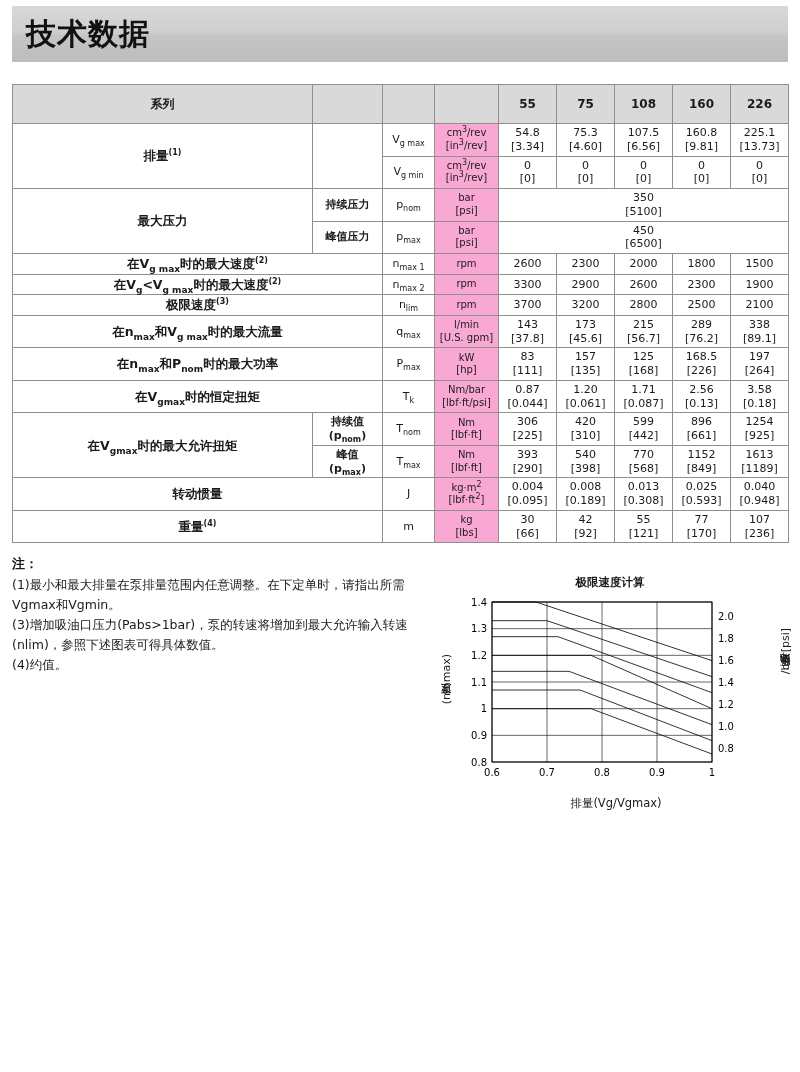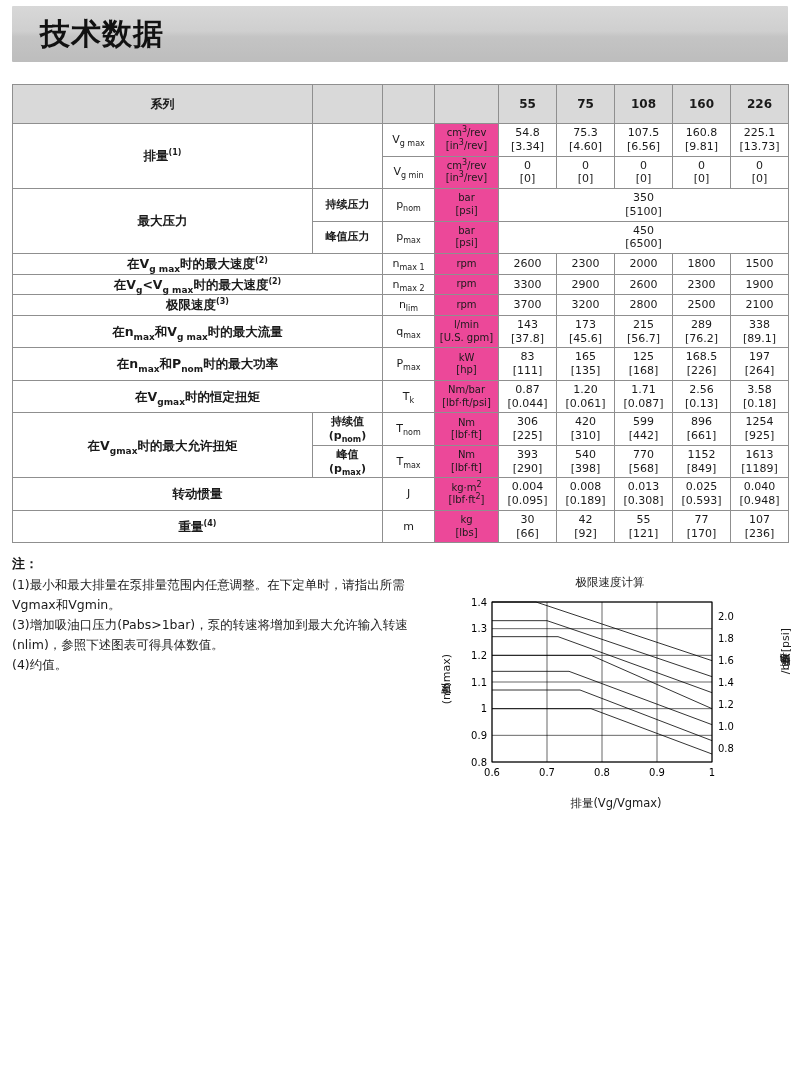--- a/index.html
+++ b/index.html
@@ -15,21 +15,21 @@
   
   .banner{
     height:56px;
     margin:6px 12px 0 12px;
     background:linear-gradient(to bottom,#d8d8d8 0%,#cfcfcf 45%,#c4c4c4 55%,#bdbdbd 100%);
     display:flex;align-items:center;
     border-radius:1px;
   }
   .banner h1{
     margin:0;
-    padding-left:28px;
+    padding-left:14px;
     font-size:30px;
     font-weight:bold;
     letter-spacing:1px;
     color:#111;
     font-family:Liberation Sans, sans-serif;
   }
 
   
   .tbl-wrap{margin:22px 12px 0 12px;}
   table.spec{
@@ -52,21 +52,21 @@
     font-size:12.5px;
     padding-left:6px;
     background:#ffffff;
   }
   .sub{
     font-size:11px;
     font-weight:bold;
     background:#ffffff;
   }
   .sym{font-size:11px;background:#ffffff;}
-  .unit{font-size:10px;background:#ec4899;}
+  .unit{font-size:10px;background:#f9a8d4;}
   .val{font-size:11px;background:#ffffff;}
   .two-line span{display:block;}
   sup{font-size:8px;line-height:0;}
   sub{font-size:8px;line-height:0;}
 
   
   col.c-label{width:300px;}
   col.c-sub{width:70px;}
   col.c-sym{width:52px;}
   col.c-unit{width:64px;}
@@ -93,21 +93,21 @@
     font-size:12.5px;
     line-height:1.6;
   }
   .notes-col p{margin:0;}
 
   
   .chart-col{flex:1;position:relative;height:250px;}
   .chart-title{
     text-align:center;
     font-size:11.5px;
-    font-weight:normal;
+    font-weight:bold;
     margin:0 0 2px 0;
   }
   .chart-box{position:relative;width:340px;height:215px;margin-left:14px;}
   .chart-svg{display:block;}
   .ylab-left{
     position:absolute;left:-6px;top:62px;
     font-size:11px;
     writing-mode:vertical-rl;
     transform:rotate(180deg);
     white-space:nowrap;
@@ -325,21 +325,21 @@
           <td class="sym">P<sub>max</sub></td>
           <td class="unit two-line">
               <span>kW</span>
               <span>[hp]</span>
             </td>
           <td class="val two-line">
               <span>83</span>
               <span>[111]</span>
             </td>
           <td class="val two-line">
-              <span>165</span>
+              <span>157</span>
               <span>[135]</span>
             </td>
           <td class="val two-line">
               <span>125</span>
               <span>[168]</span>
             </td>
           <td class="val two-line">
               <span>168.5</span>
               <span>[226]</span>
             </td>

